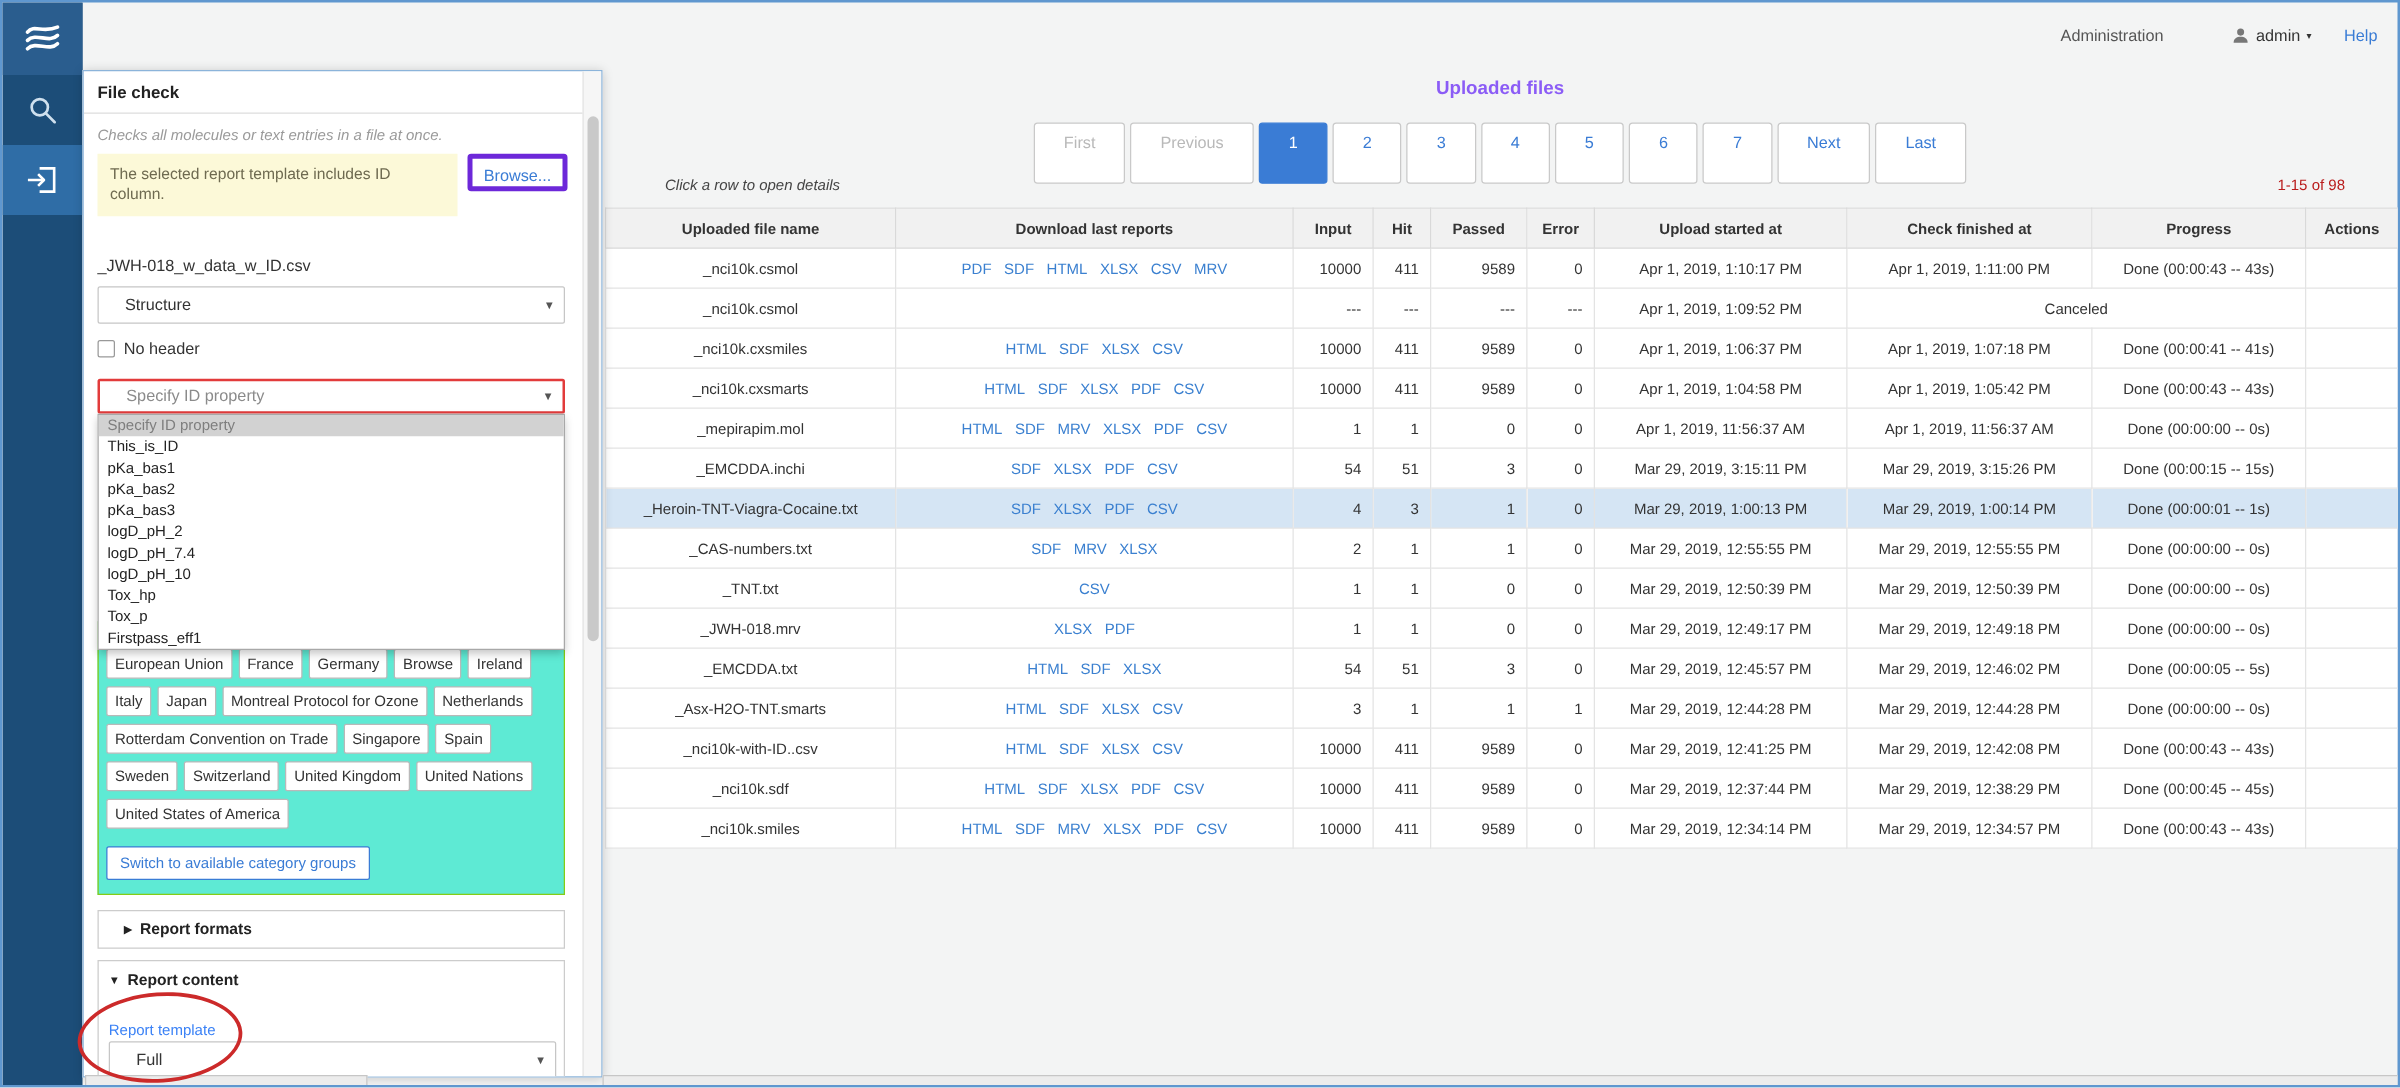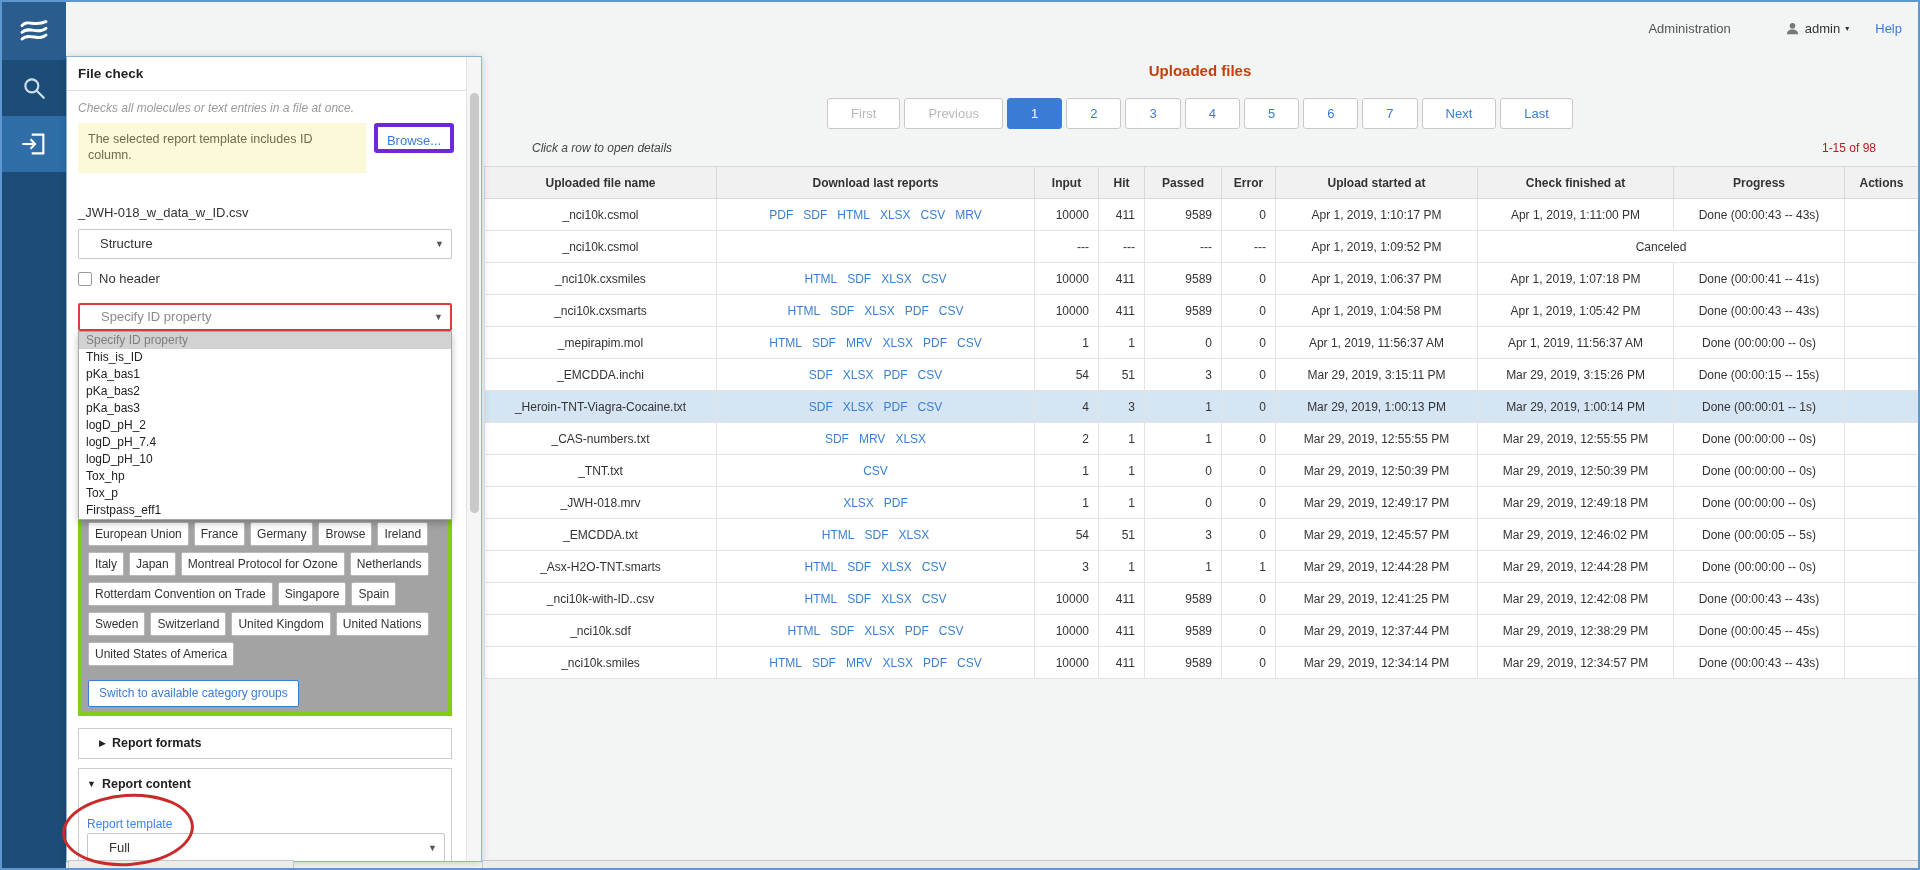--- a/index.html
+++ b/index.html
@@ -19,23 +19,23 @@
   .topbar { position:absolute; left:64px; right:0; top:0; height:52px; display:flex;
             align-items:center; justify-content:flex-end; font-size:13px; }
   .tb-admin { color:#555; margin-right:54px; cursor:pointer; }
   .tb-user { display:flex; align-items:center; gap:5px; color:#333; margin-right:26px; cursor:pointer; }
   .tb-user .caret { font-size:8px; color:#333; }
   .tb-help { color:#3a7cd5; margin-right:16px; text-decoration:none; cursor:pointer; }
 
   
   .main { position:absolute; left:480px; top:0; right:0; height:100%; }
   .page-title { position:absolute; top:60px; left:0; right:0; text-align:center;
-                font-size:15px; font-weight:bold; color:#c2410c; }
+                font-size:15px; font-weight:bold; color:#8b5cf6; }
   .pagination { position:absolute; top:96px; left:0; right:0; display:flex; justify-content:center; gap:4px; }
-  .pg-btn { min-width:34px; padding:0 23px; height:31px; line-height:29px; text-align:center;
+  .pg-btn { min-width:34px; padding:0 23px; height:49px; line-height:29px; text-align:center;
             background:#fff; border:1px solid #c9c9c9; border-radius:3px; color:#3a7cd5;
             font-size:13px; cursor:pointer; }
   .pg-btn.disabled { color:#b9b9b9; cursor:default; }
   .pg-btn.active { background:#3a7cd5; border-color:#3a7cd5; color:#fff; }
   .meta { position:absolute; top:139px; left:2px; right:2px; height:16px; font-size:12px; }
   .hint { position:absolute; left:48px; font-style:italic; color:#444; }
   .range { position:absolute; right:40px; color:#b91c1c; }
 
   table.files { position:absolute; top:164px; left:2px; width:1434px; border-collapse:collapse;
                 table-layout:fixed; background:#fff; font-size:12px; color:#333;
@@ -72,21 +72,21 @@
   .cbx { width:14px; height:14px; border:1px solid #999; border-radius:2px; background:#fff; }
   .fc-idselect { position:absolute; left:11px; top:246px; width:374px; height:28px; line-height:23px;
                  border:2px solid #e23b3b; color:#8b8b8b; }
 
   .fc-dropdown { position:absolute; left:11px; top:274px; width:374px; background:#fff;
                  border:1px solid #a8a8a8; box-shadow:0 3px 7px rgba(0,0,0,.25); z-index:30; }
   .dd-opt { height:17px; line-height:17px; padding-left:7px; font-size:12px; color:#222; cursor:pointer; }
   .dd-opt.sel-opt { background:#d2d2d2; color:#7e7e7e; }
 
   .fc-catbox { position:absolute; left:11px; top:440px; width:374px; height:219px;
-               border:4px solid #84cc16; background:#a3a3a3; overflow:hidden;padding-left:48px; }
+               border:1px solid #84cc16; background:#5eead4; overflow:hidden;padding-left:48px; }
   .chips { position:absolute; left:6px; top:21px; width:362px; display:flex; flex-wrap:wrap; gap:6px 5px; }
   .chip { height:24px; line-height:22px; padding:0 6px; border:1px solid #b9b9b9; border-radius:2px;
           font-size:12px; color:#333; background:#fff; cursor:pointer; white-space:nowrap; }
   .switch-btn { position:absolute; left:6px; top:179px; height:27px; line-height:25px; padding:0 10px;
                 border:1px solid #3a7cd5; border-radius:2px; color:#3a7cd5; font-size:12px;
                 background:#fff; cursor:pointer; }
 
   .fc-formats { position:absolute; left:11px; top:671px; width:374px; height:31px; border:1px solid #ccc;
                 background:#fff; line-height:29px; padding-left:20px; font-size:12.5px; font-weight:bold;
                 color:#222; cursor:pointer; }

